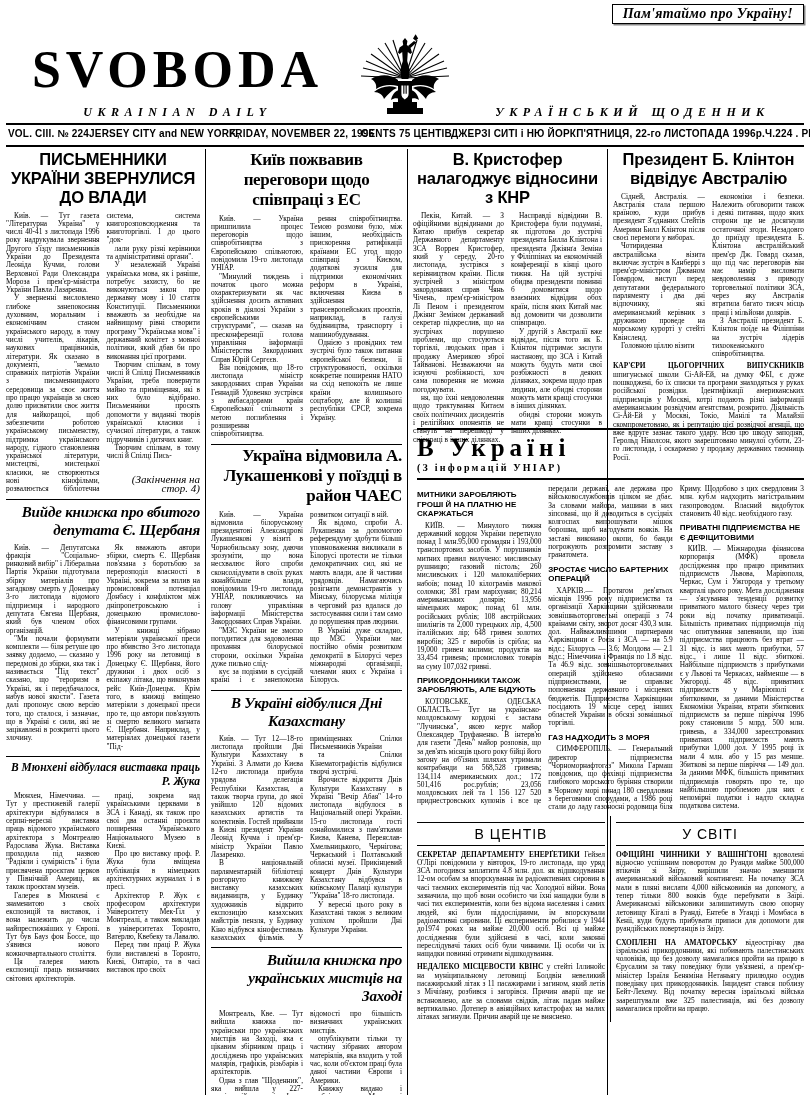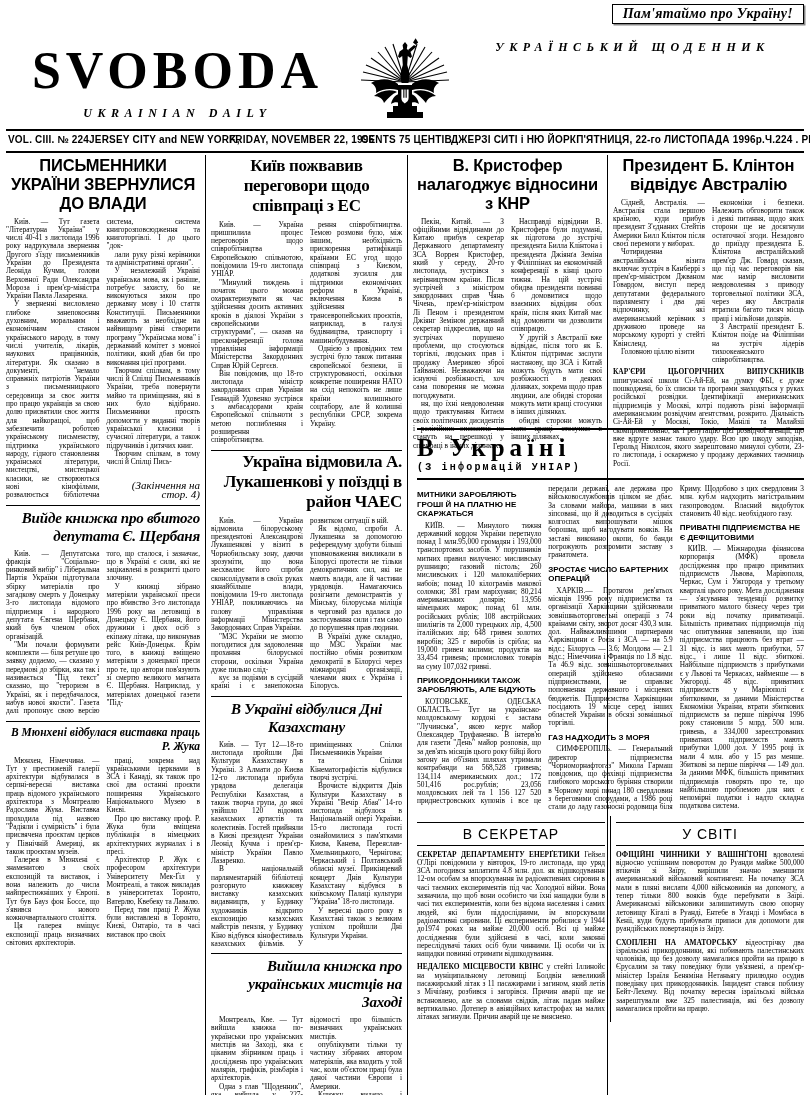--- a/index.html
+++ b/index.html
@@ -16,22 +16,22 @@
   .remember-wrap{display:flex;justify-content:flex-end;height:20px;}
   .remember{
     border:1px solid #000;
     padding:1px 10px 2px 10px;
     font-family:"Liberation Serif",serif;
     font-style:italic;font-weight:bold;
     font-size:14px;letter-spacing:.3px;white-space:nowrap;
     box-shadow:1.5px 1.5px 0 #888;
   }
   .masthead{
-    display:flex;align-items:flex-start;justify-content:center;
-    margin-top:10px;position:relative;height:92px;
+    display:flex;align-items:flex-end;justify-content:center;
+    margin-top:4px;position:relative;height:92px;
   }
   .mh-side{flex:1;text-align:center;}
   .mh-title{
     font-family:"Liberation Serif",serif;
     font-weight:bold;
     font-size:52px;
     letter-spacing:5px;
     line-height:58px;
     white-space:nowrap;
     margin-top:8px;
@@ -112,21 +112,21 @@
   
   .ukr-banner{
     border-top:2px solid #000;border-bottom:2px solid #000;
     margin:6px 0 5px 0;padding:4px 0 5px 0;text-align:left;
   }
   .ukr-banner .t{
     font-family:"Liberation Serif",serif;
     font-weight:bold;font-size:25px;letter-spacing:5px;line-height:27px;
   }
   .ukr-banner .s{
-    font-family:Liberation Mono, monospace;
+    font-family:Liberation Serif, serif;
     font-weight:bold;font-size:10px;letter-spacing:2.2px;margin-top:1px;
   }
   .sec-banner{
     border-top:1.5px solid #000;border-bottom:1.5px solid #000;
     margin:6px 0 5px 0;padding:3px 0 3px 0;text-align:center;
     font-family:"Liberation Sans",sans-serif;
     font-weight:normal;font-size:14px;letter-spacing:1px;
   }
   .lede-serif{font-family:"Liberation Serif",serif;font-weight:bold;}
   .subhead{
@@ -229,29 +229,30 @@
         <p class="bt">Творчим спілкам, в тому числі й Спілці Письменників України, треба повернути майно та приміщення, які в них було відібрано. Письменники просять допомогти у виданні творів української класики і сучасної літератури, а також підручників і дитячих книг.</p>
         <p class="bt">Творчим спілкам, в тому числі й Спілці Пись-</p>
         <p class="bt cont">(Закінчення на стор. 4)</p>
       </div>
 
       <div class="sep"></div>
       <h3 class="hl-ital r">Вийде книжка про вбитого депутата Є. Щербаня</h3>
       <div class="twocol">
         <p class="bt">Київ. — Депутатська фракція "Соціально-ринковий вибір" і Ліберальна Партія України підготувала збірку матеріалів про загадкову смерть у Донецьку 3-го листопада відомого підприємця і народного депутата Євгена Щербаня, який був членом обох організацій.</p>
         <p class="bt">"Ми почали формувати комплекти — біля ретуше цю заявку додаємо, — сказано у передмові до збірки, яка так і називається "Під текст" сказано, що "тероризм в Україні, як і передбачалося, набув нової якости". Газета далі пропонує свою версію того, що сталося, і зазначає, що в Україні є сили, які не зацікавлені в розкритті цього злочину.</p>
+        <p class="bt">Як вважають автори збірки, смерть Є. Щербаня пов'язана з боротьбою за перерозподіл власності в Україні, зокрема за вплив на промисловий потенціал Донбасу і конфліктом між дніпропетровською і донецькою промислово-фінансовими групами.</p>
         <p class="bt">У книжці зібрано матеріяли української преси про вбивство 3-го листопада 1996 року на летовищі в Донецьку Є. Щербаня, його дружини і двох осіб з екіпажу літака, що виконував рейс Київ-Донецьк. Крім того, в книжці вміщено матеріяли з донецької преси про те, що автори пов'язують зі смертю великого магната Є. Щербаня. Наприклад, у матеріялах донецької газети "Під-</p>
       </div>
 
       <div class="sep"></div>
       <h4 class="hl-small-ital">В Мюнхені відбулася виставка праць Р. Жука</h4>
       <div class="twocol">
         <p class="bt">Мюнхен, Німеччина. — Тут у престижевій галерії архітектури відбувалася в серпні-вересні виставка праць відомого українського архітектора з Монтреалю Радослава Жука. Виставка проходила під назвою "Радіяли і сумірність" і була присвячена проєктам церков у Північній Америці, як також проєктам музеїв.</p>
         <p class="bt">Галерея в Мюнхені є знаменитою з своїх експозицій та виставок, і вона належить до числа найпрестижніших у Європі. Тут був Бауз фон Боссе, що з'явився нового кожночвартального століття.</p>
-        <p class="bt">Ця галерея вміщує експозиції праць визначних світових архітекторів.</p>
+        <p class="bt">Ця галерея мають експозиції праць визначних світових архітекторів.</p>
         <p class="bt">праці, зокрема над українськими церквами в ЗСА і Канаді, як також про свої два останні проєкти поширення Українського Національного Музею в Києві.</p>
         <p class="bt">Про цю виставку проф. Р. Жука була вміщена публікація в німецьких архітектурних журналах і в пресі.</p>
         <p class="bt">Архітектор Р. Жук є професором архітектури Університету Мек-Ґіл у Монтреалі, а також викладав в університетах Торонто, Ватерлю, Квебеку та Лавалю.</p>
         <p class="bt">Перед тим праці Р. Жука були виставлені в Торонто, Києві, Онтаріо, та в часі виставок про своїх</p>
       </div>
     </div>
 
     <div class="col c2">
       <h2 class="hl-serif">Київ пожвавив переговори щодо співпраці з ЕС</h2>
       <div class="twocol">
@@ -340,21 +341,21 @@
         <p class="bt">СИМФЕРОПІЛЬ. — Генеральний директор підприємства "Чорноморнафтогаз" Микола Гармаш повідомив, що фахівці підприємства глибокого морського буріння створили в Чорному морі понад 180 свердловин з береговими спорудами, а 1986 році стали до ладу газоносні родовища біля Криму. Щодобово з цих свердловин 3 млн. куб.м надходить магістральним газопроводом. Власний видобуток становить 40 відс. необхідного газу.</p>
       </div>
       <div>
         <p class="subhead">ПРИВАТНІ ПІДПРИЄМСТВА НЕ Є ДЕФІЦИТОВИМИ</p>
         <p class="bt">КИЇВ. — Міжнародна фінансова корпорація (МФК) провела дослідження про працю приватних підприємств Львова, Маріюполя, Черкас, Сум і Ужгорода у третьому кварталі цього року. Мета дослідження — з'ясування тенденції розвитку приватного малого бізнесу через три роки від початку приватизації. Більшість приватних підприємців під час опитування запевнили, що їхні підприємства працюють без втрат — 31 відс. із них мають прибутки, 57 відс., і лише 11 відс. збиткові. Найбільше підприємств з прибутками є у Львові та Черкасах, найменше — в Ужгороді. 48 відс. приватних підприємств у Маріюполі є збитковими, за даними Міністерства Економіки України, втрати збиткових підприємств за перше півріччя 1996 року становили 5 млрд. 500 млн. гривень, а 334,000 зареєстрованих приватних підприємств мають прибутки 1,000 дол. У 1995 році їх мали 4 млн. або у 15 раз менше. Збиткові за перше півріччя — 149 дол. За даними МФК, більшість приватних підприємців говорять про те, що найбільшою проблемою для них є непомірні податки і надто складна податкова система.</p>
       </div>
     </div>
 
     <div class="split2" style="margin-top:4px;">
       <div>
-        <div class="sec-banner">В СЕКРЕТАР</div>
+        <div class="sec-banner">В ЦЕНТІВ</div>
         <p class="bt noind"><span class="lede-serif">СЕКРЕТАР ДЕПАРТАМЕНТУ ЕНЕРҐЕТИКИ</span> <span>Гейзел О'Лірі повідомила у вівторок, 19-го листопада, що уряд ЗСА погодився заплатити 4.8 млн. дол. як відшкодування 12-ом особам за впорскування їм радіоактивних сировин в часі таємних експериментів під час Холодної війни. Вона зазначила, що щоб вони особисто чи їхні нащадки були в часі тих експериментів, коли без відома населення і самих людей, які були піддослідними, їм впорскували радіоактивні сировини. Ці експерименти робилися у 1944 до1974 роках на майже 20,000 осіб. Всі ці майже дослідження були здійснені в часі, коли законні переслідувачі таких осіб були чинними. Ці особи чи їх нащадки повинні отримати відшкодування.</span></p>
         <p class="bt noind" style="margin-top:5px;"><span class="lede-serif">НЕДАЛЕКО МІСЦЕВОСТИ КВІНС</span> <span>у стейті Іллинойс на муніципальному летовищі Болдвін невеликий пасажирський літак з 11 пасажирами і загином, який летів з Мічіґану, розбився і загорівся. Причин аварії ще не встановлено, але за словами свідків, літак падав майже вертикально. Дотепер в авіяційних катастрофах на малих літаках загинули. Причин аварій ще не вияснено.</span></p>
       </div>
       <div>
         <div class="sec-banner">У СВІТІ</div>
         <p class="bt noind"><span class="lede-serif">ОФІЦІЙНІ ЧИННИКИ У ВАШІНҐТОНІ</span> <span>вдоволені відносно успішним поворотом до Руанди майже 500,000 втікачів зі Заїру, вирішили значно зменшити американський військовий контингент. На початку ЗСА мали в пляні вислати 4,000 військовиків на допомогу, а тепер тільки 800 вояків буде перебувати в Заїрі. Американські військовики залишатимуть свою опорну летовищу Кігалі в Руанді, Ентебе в Уганді і Момбаса в Кенії, куди будуть прибувати припаси для допомоги для руандійських повертанців із Заїру.</span></p>
         <p class="bt noind" style="margin-top:5px;"><span class="lede-serif">СХОПЛЕНІ НА АМАТОРСЬКУ</span> <span>відеострічку два ізраїльські прикордонники, які побивають палестинських чоловіків, що без дозволу намагалися пройти на працю в Єрусалим за таку поведінку були ув'язнені, а прем'єр-міністер Ізраїля Беняміна Нетаньягу прилюдно осудив поведінку цих прикордонників. Інцидент стався поблизу Бейт-Лехему. Від початку вересня ізраїльські війська заарештували вже 325 палестинців, які без дозволу намагалися пройти на працю.</span></p>
       </div>
     </div>
   </div>

